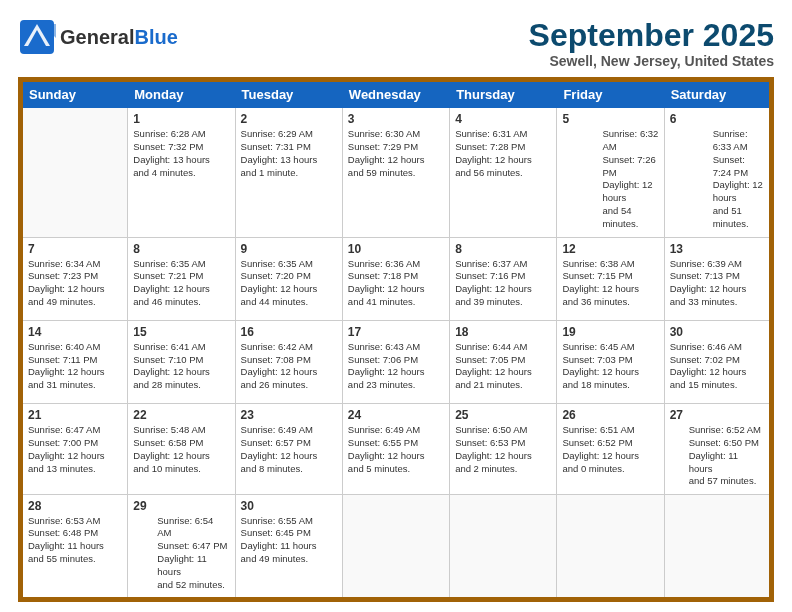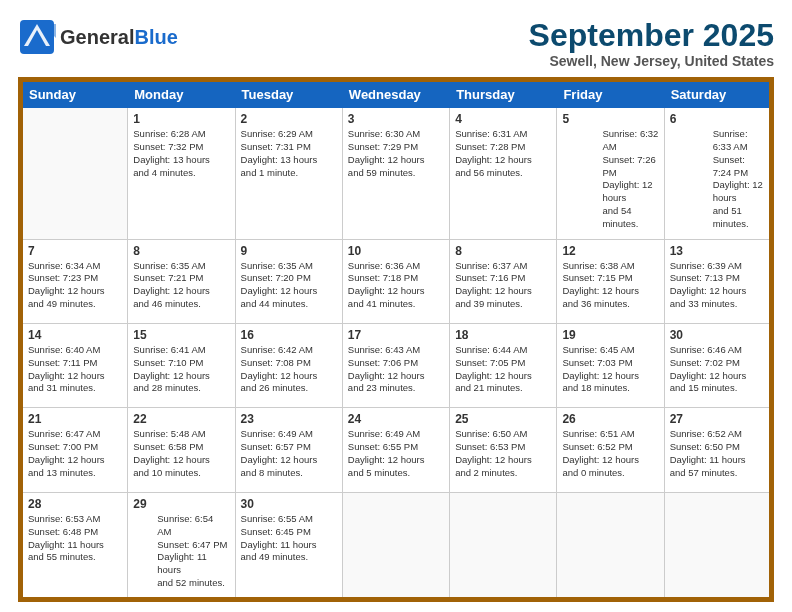--- a/index.html
+++ b/index.html
@@ -312,21 +312,21 @@
           </td>
           <td>
             <span class="day-num">26</span>
             <div class="cell-info" style="white-space: pre-line;">Sunrise: 6:51 AM
 Sunset: 6:52 PM
 Daylight: 12 hours
 and 0 minutes.</div>
           </td>
           <td>
             <span class="day-num">27</span>
-            <div class="cell-info" style="white-space: pre-line;">Sunrise: 6:52 AM
+            <div class="cell-info" style="white-space: pre-line; margin-left: 19px;">Sunrise: 6:52 AM
 Sunset: 6:50 PM
 Daylight: 11 hours
 and 57 minutes.</div>
           </td>
         </tr>
         <tr>
           <td>
             <span class="day-num">28</span>
             <div class="cell-info" style="white-space: pre-line;">Sunrise: 6:53 AM
 Sunset: 6:48 PM

